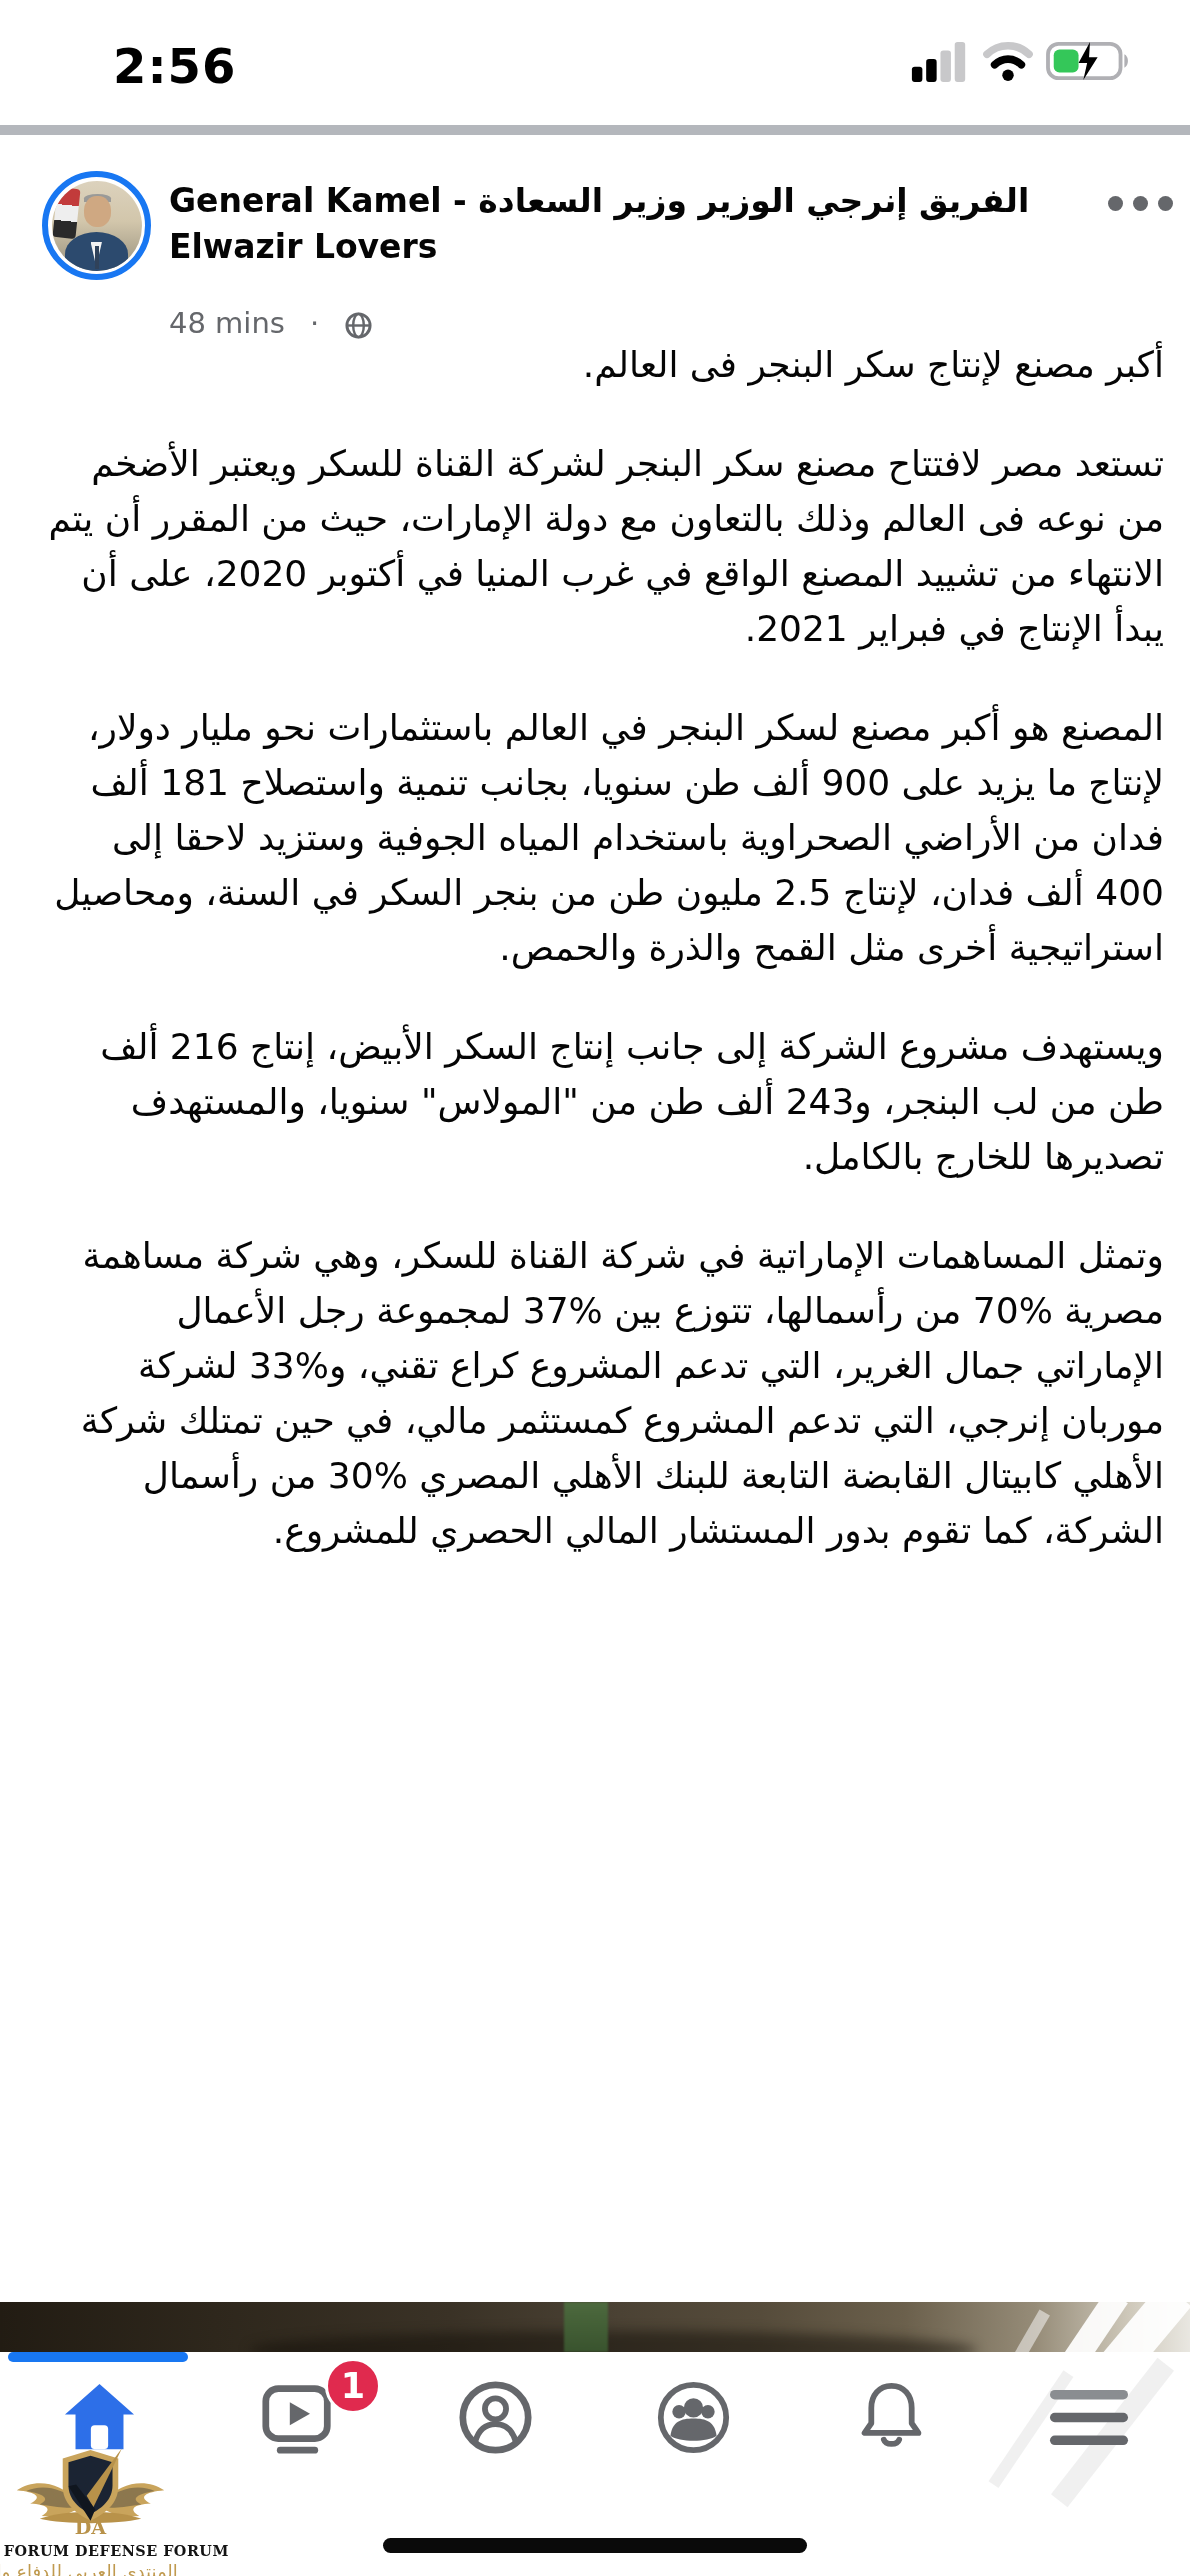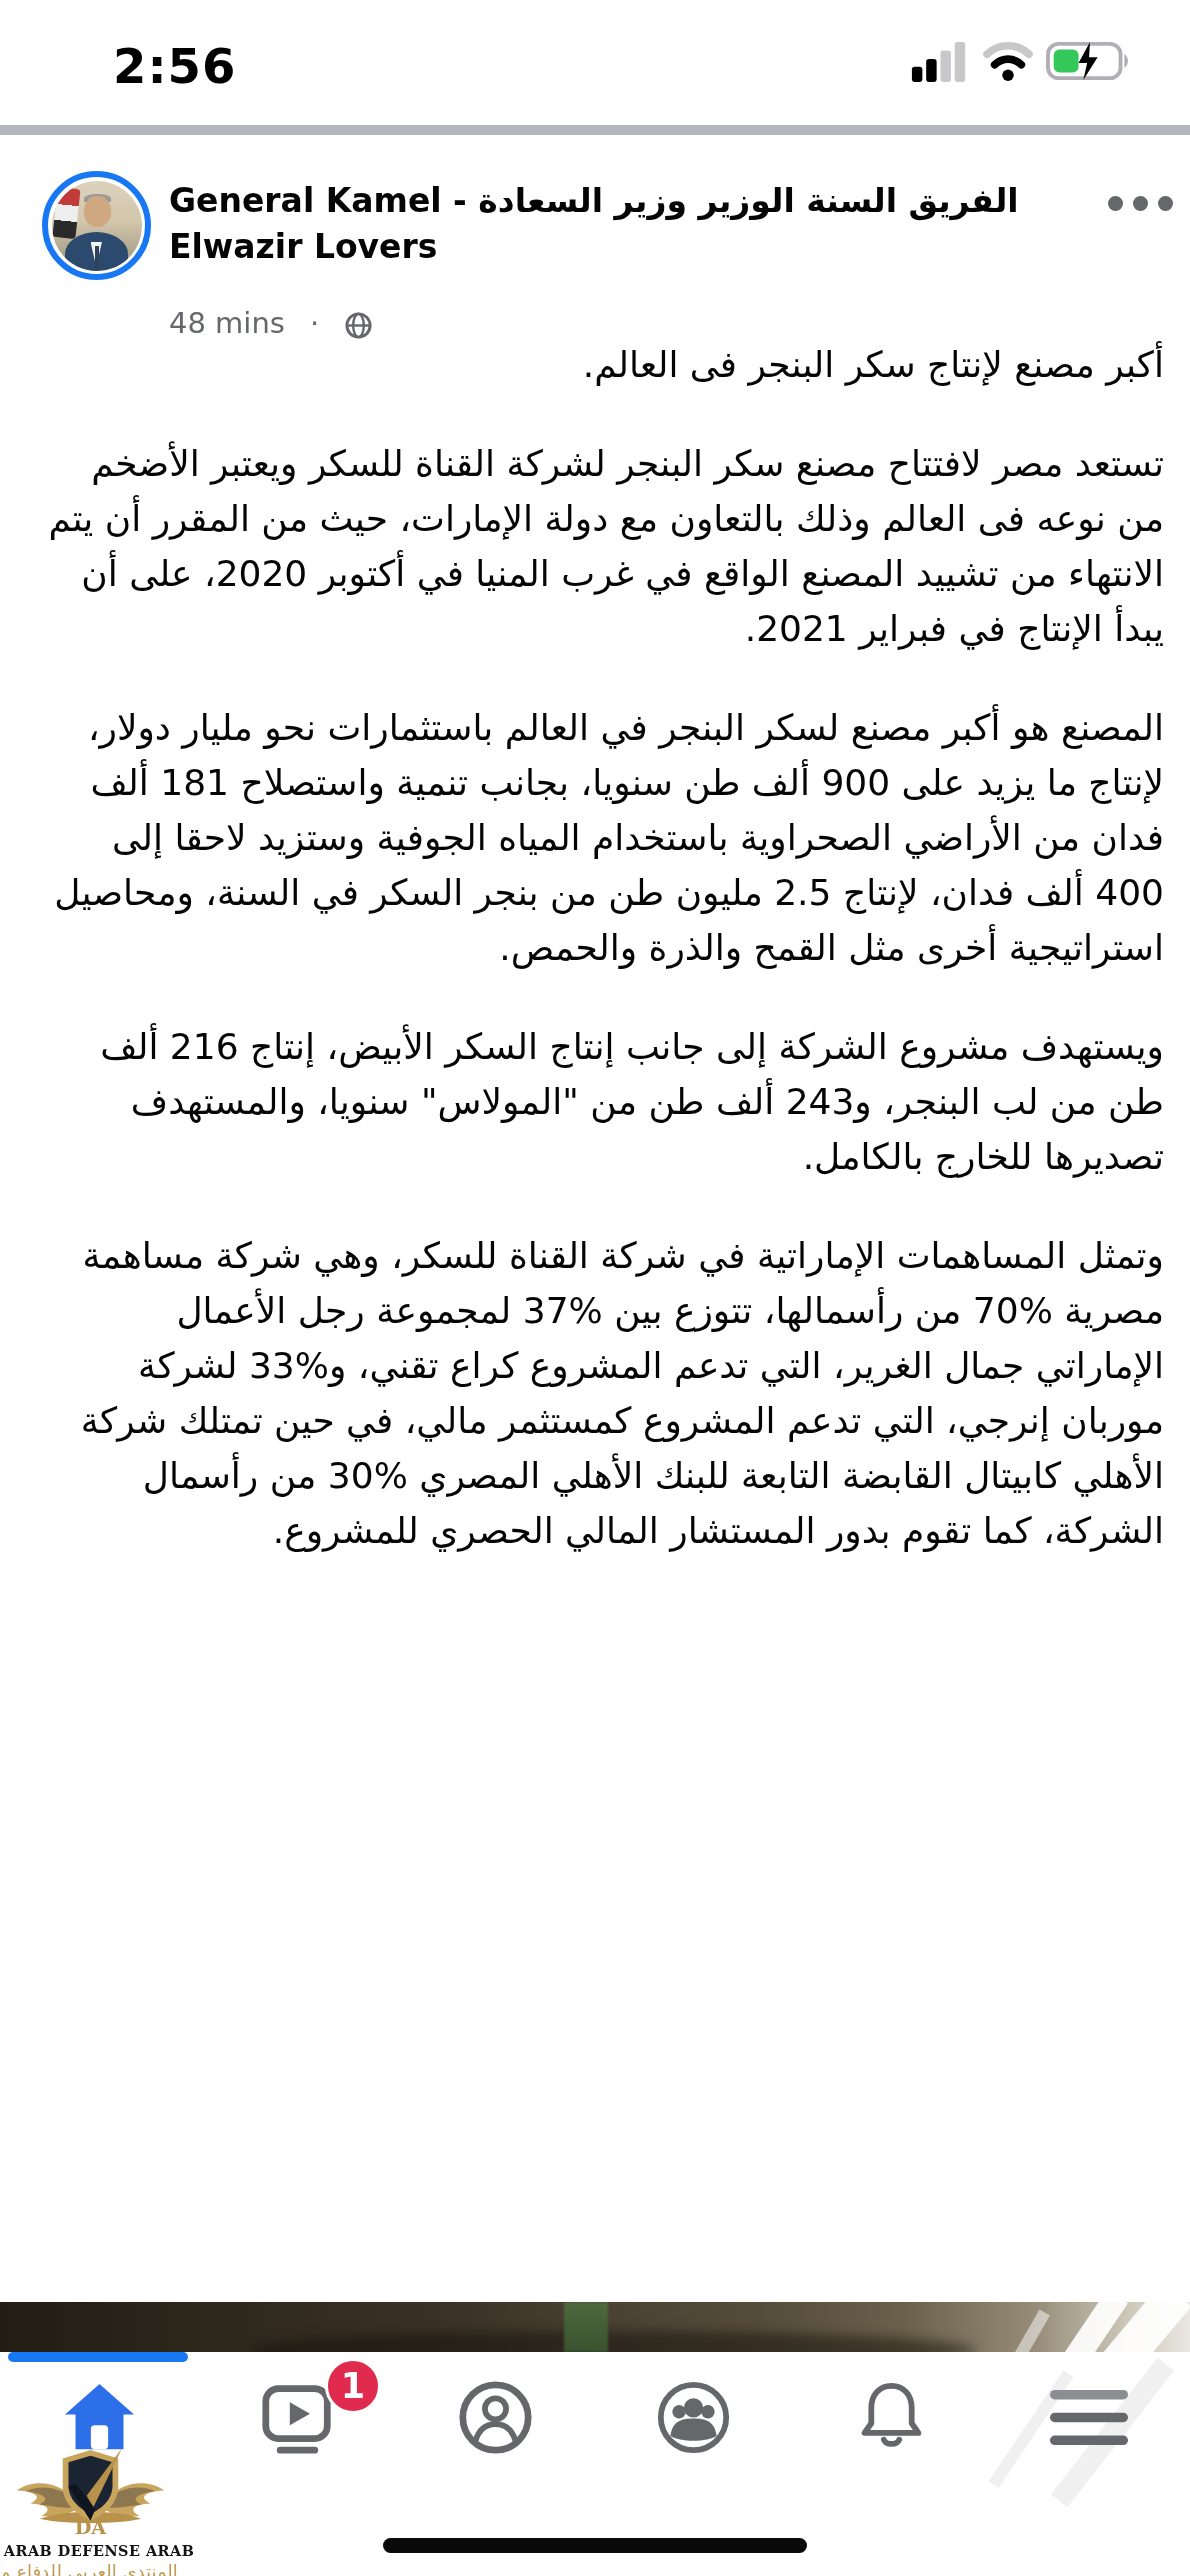--- a/index.html
+++ b/index.html
@@ -151,21 +151,21 @@
     <div class="avatar-photo">
       <div class="avatar-flag"></div>
       <div class="avatar-body"></div>
       <div class="avatar-shirt"></div>
       <div class="avatar-tie"></div>
       <div class="avatar-hair"></div>
       <div class="avatar-head"></div>
     </div>
   </div>
 
-  <div class="page-name" dir="rtl">الفريق السنة الوزير وزير السعادة - General Kamel Elwazir Lovers</div>
+  <div class="page-name" dir="rtl">الفريق إنرجي الوزير وزير السعادة - General Kamel Elwazir Lovers</div>
 
   <div class="meta-row">
     <span>48 mins</span>
     <span>·</span>
     <span style="display:inline-flex;">
       <svg width="29" height="29" viewBox="0 0 30 30">
         <circle cx="15" cy="15" r="12" fill="none" stroke="#65676B" stroke-width="3"></circle>
         <ellipse cx="15" cy="15" rx="5.5" ry="12" fill="none" stroke="#65676B" stroke-width="2.5"></ellipse>
         <line x1="3" y1="15" x2="27" y2="15" stroke="#65676B" stroke-width="2.5"></line>
       </svg>
@@ -268,20 +268,20 @@
       <path d="M30,76 C55,66 111,66 136,76 C110,82 56,82 30,76 Z" fill="#b8924a"></path>
 
       <path d="M83,4 L112,13 L112,42 C112,60 99,70 83,78 C67,70 54,60 54,42 L54,13 Z" fill="#c9a45c"></path>
       <path d="M83,10 L106,17 L106,41 C106,56 95,65 83,71 C71,65 60,56 60,41 L60,17 Z" fill="#1b2433"></path>
 
       <path d="M116,2 L86,64 L79,52 Z" fill="#b8924a"></path>
       <path d="M60,42 L83,78 L88,66 L68,40 Z" fill="#10161f"></path>
 
       <text x="83" y="92" text-anchor="middle" font-size="20" font-weight="bold" fill="#b8924a" font-family="DejaVu Serif, serif">DA</text>
     </svg>
-    <div class="watermark-title">ARAB DEFENSE ARAB</div>
+    <div class="watermark-title">FORUM DEFENSE FORUM</div>
     <div class="watermark-subtitle" dir="rtl">المنتدى العربي للدفاع والتسليح</div>
   </div>
 
   <div class="home-indicator"></div>
 
 </div>
 
 
 </body></html>

